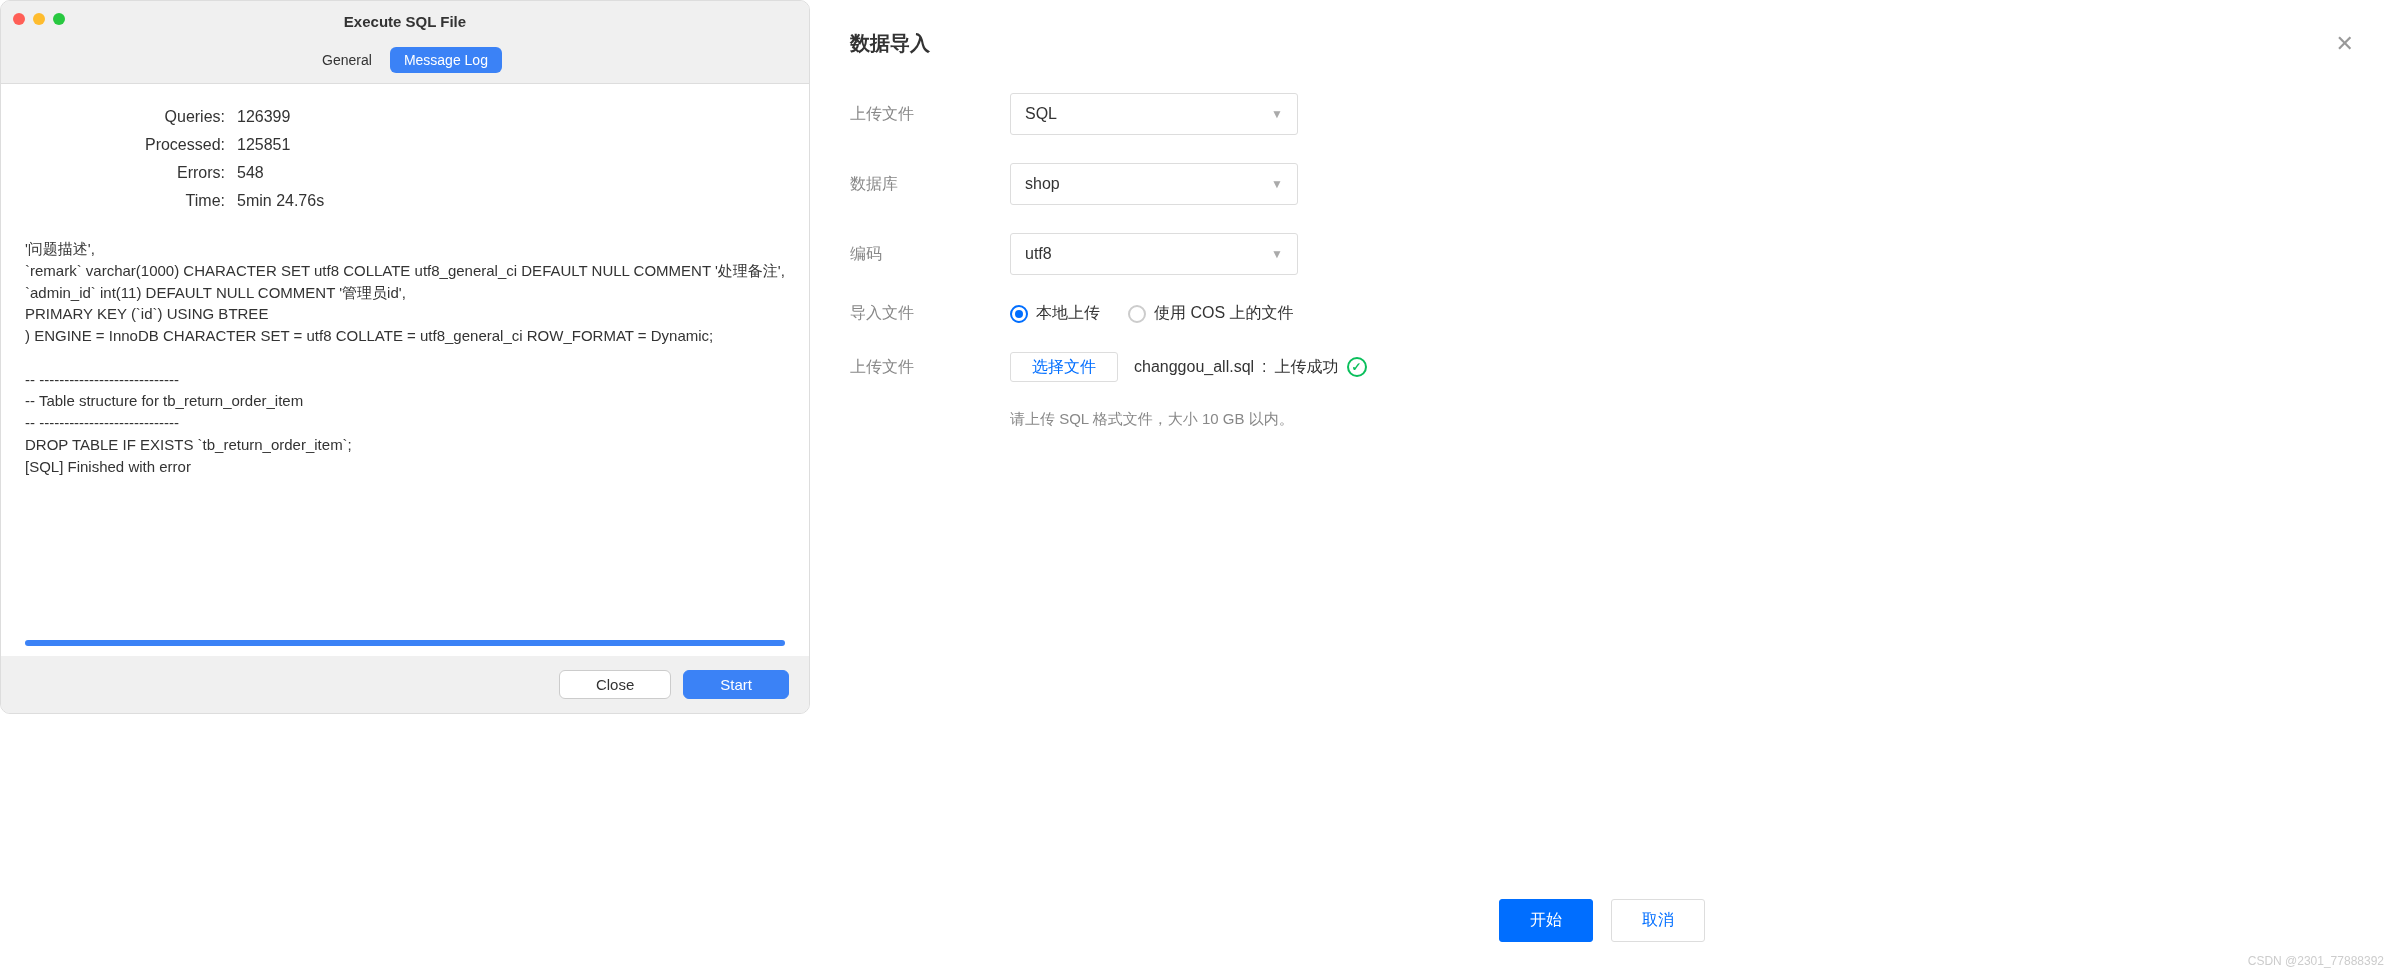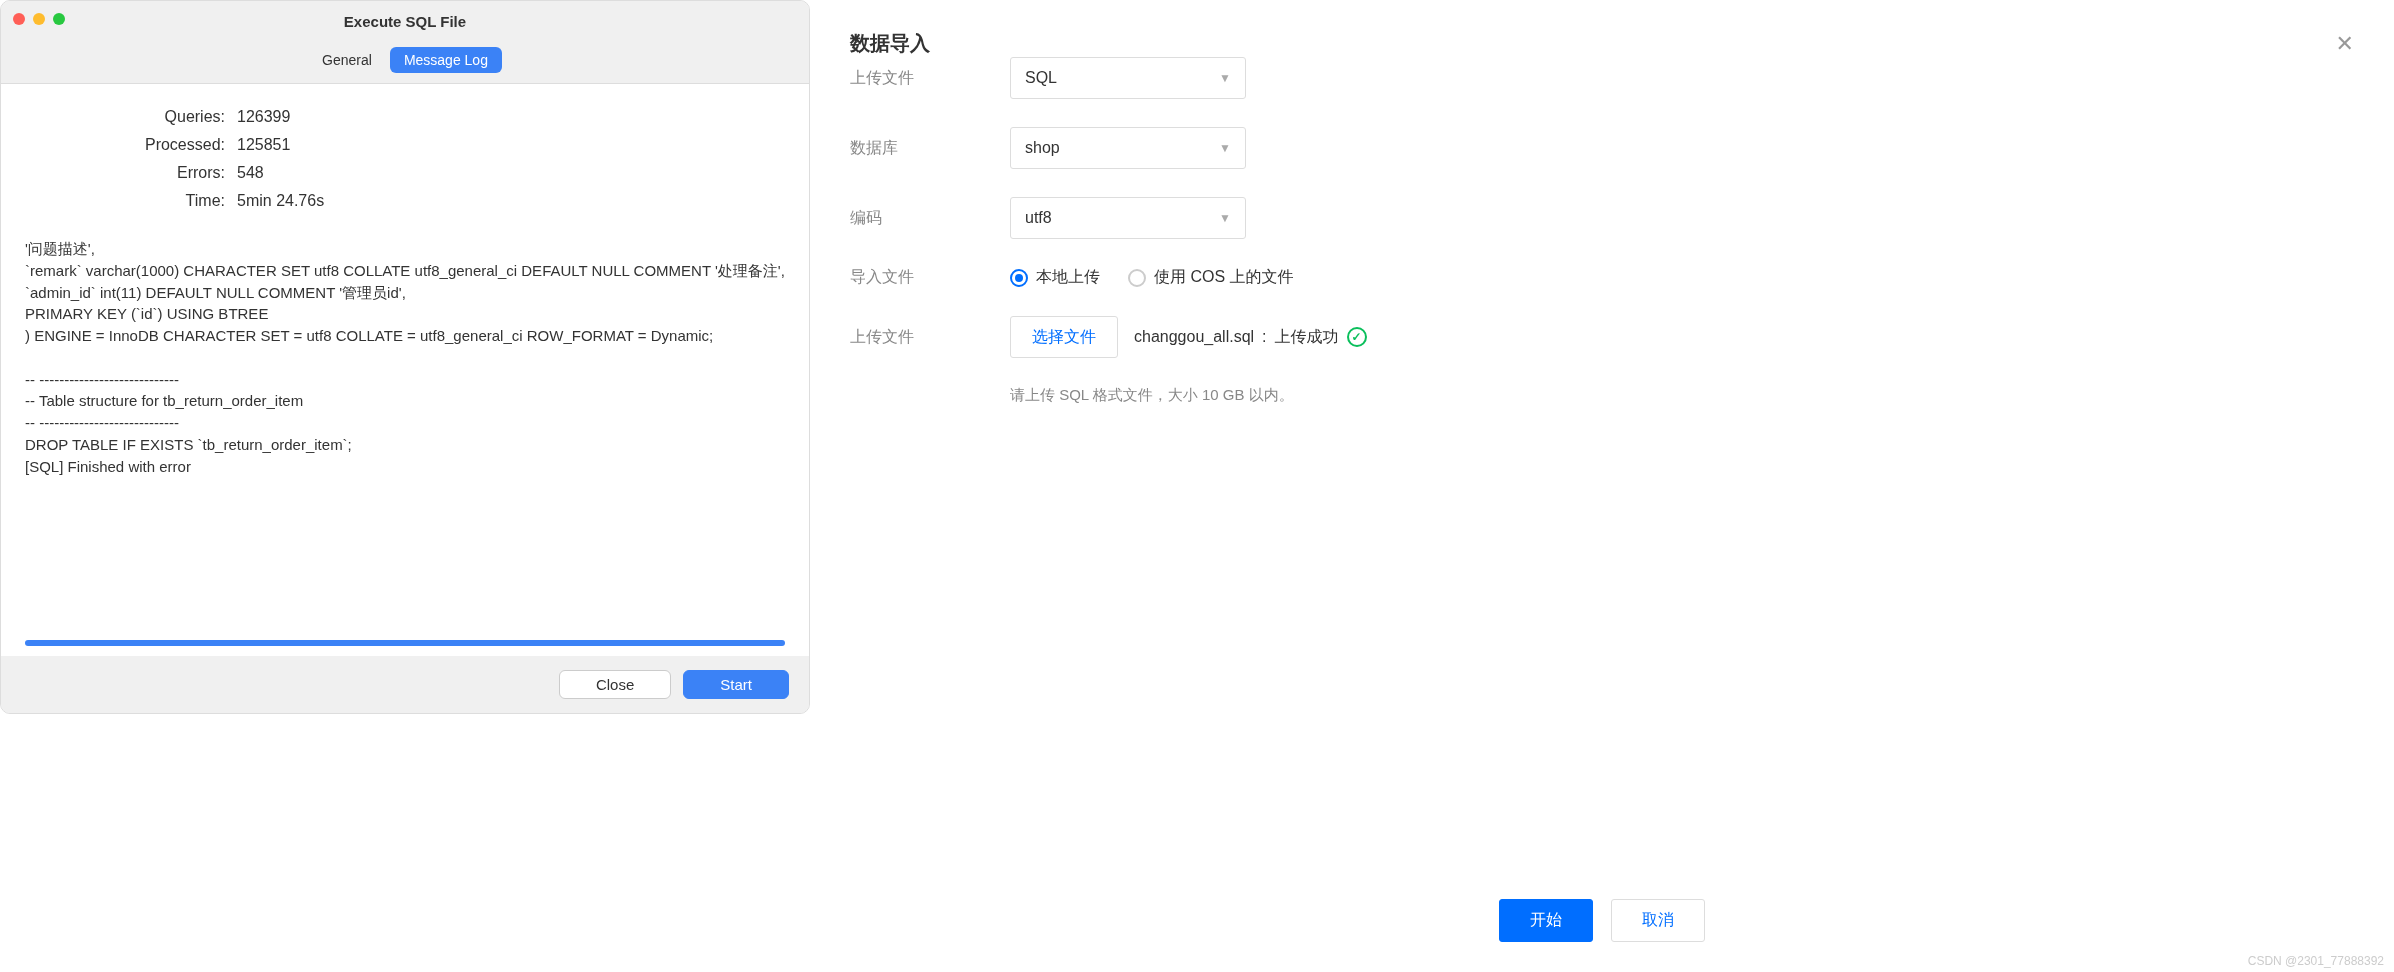--- a/index.html
+++ b/index.html
@@ -128,20 +128,21 @@
       flex: 1;
       padding: 30px 40px 20px 40px;
       position: relative;
       display: flex;
       flex-direction: column;
     }
     .right-header {
       display: flex;
       justify-content: space-between;
       align-items: center;
+      margin-bottom: 36px;
     }
     .right-title {
       font-size: 20px;
       font-weight: 600;
     }
     .close-x {
       font-size: 22px;
       color: #999;
       cursor: pointer;
     }
@@ -152,21 +153,21 @@
       font-size: 16px;
     }
     .form-label {
       width: 160px;
       color: #888;
     }
     .form-control {
       flex: 0 0 auto;
     }
     .select {
-      width: 236px;
+      width: 288px;
       height: 42px;
       border: 1px solid #ddd;
       border-radius: 3px;
       display: flex;
       align-items: center;
       justify-content: space-between;
       padding: 0 14px;
       cursor: pointer;
       background: #fff;
     }
@@ -196,21 +197,21 @@
       border-color: #006eff;
     }
     .radio-circle.checked::after {
       content: '';
       width: 8px; height: 8px;
       background: #006eff;
       border-radius: 50%;
     }
     .file-btn {
       width: 108px;
-      height: 42px;
+      height: 30px;
       border: 1px solid #ddd;
       border-radius: 3px;
       display: flex;
       align-items: center;
       justify-content: center;
       color: #006eff;
       cursor: pointer;
       margin-right: 16px;
     }
     .file-status {

